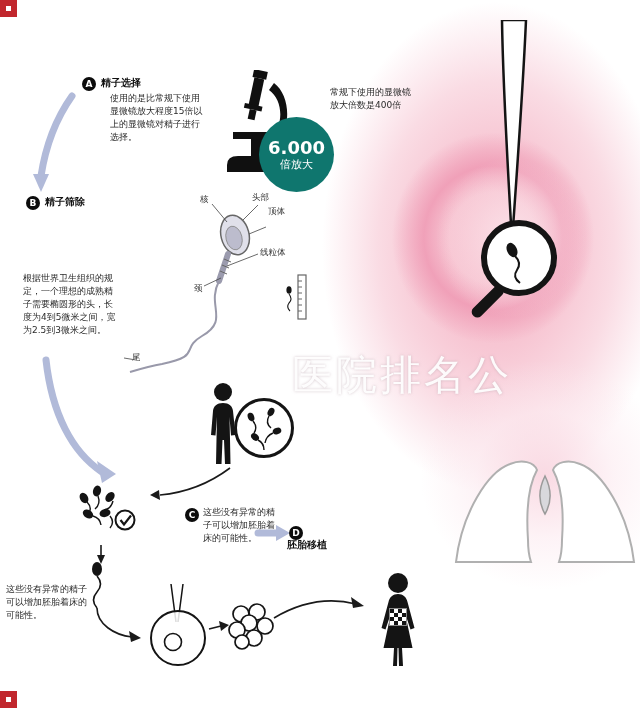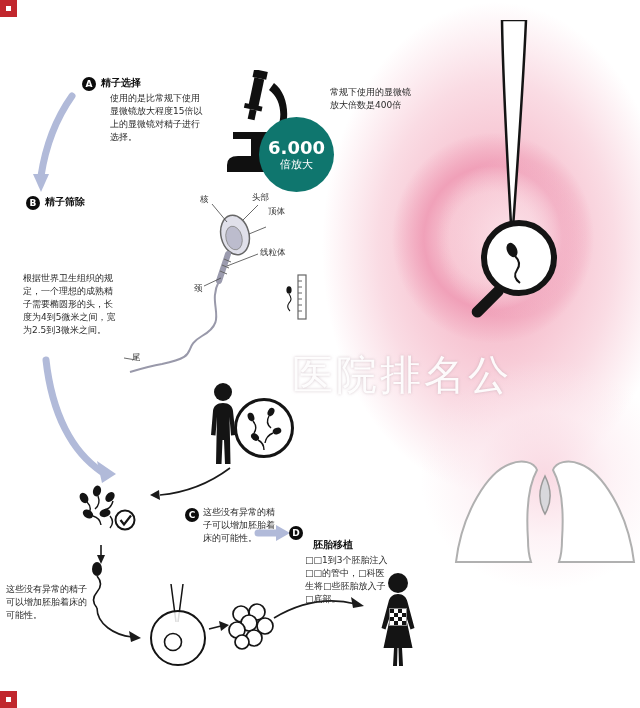--- a/index.html
+++ b/index.html
@@ -218,19 +218,18 @@
       <circle cx="28" cy="11" r="10"></circle>
       <path d="M28,22 C23,22 19.5,25 18.5,30 L11.5,56 15.5,57.5 21,41 13.5,76 24,76 23,94 27,94 27.5,76 28.5,76 29,94 33,94 32,76 42.5,76 35,41 40.5,57.5 44.5,56 37.5,30 C36.5,25 33,22 28,22 Z"></path>
     </g>
   </svg>
   <div id="checker"></div>
 
   <div class="step-circle" style="left:185px;top:508px">C</div>
   <div class="para" style="left:203px;top:506px;width:76px">这些没有异常的精子可以增加胚胎着床的可能性。</div>
 
   <div class="step-circle" style="left:289px;top:526px">D</div>
-  <div class="step-title" style="left:313px;top:539px">胚胎移植</div>
-  <div class="para" style="left:305px;top:554px;width:86px">□□1到3个胚胎注入□□的管中，□科医生将□些胚胎放入子□底部。</div>
+  <div class="step-title" style="left:287px;top:539px">胚胎移植</div>
 
   <div class="corner" style="left:0;top:0"></div>
   <div class="corner" style="left:0;top:691px"></div>
 
 </div>
 
 </body></html>

